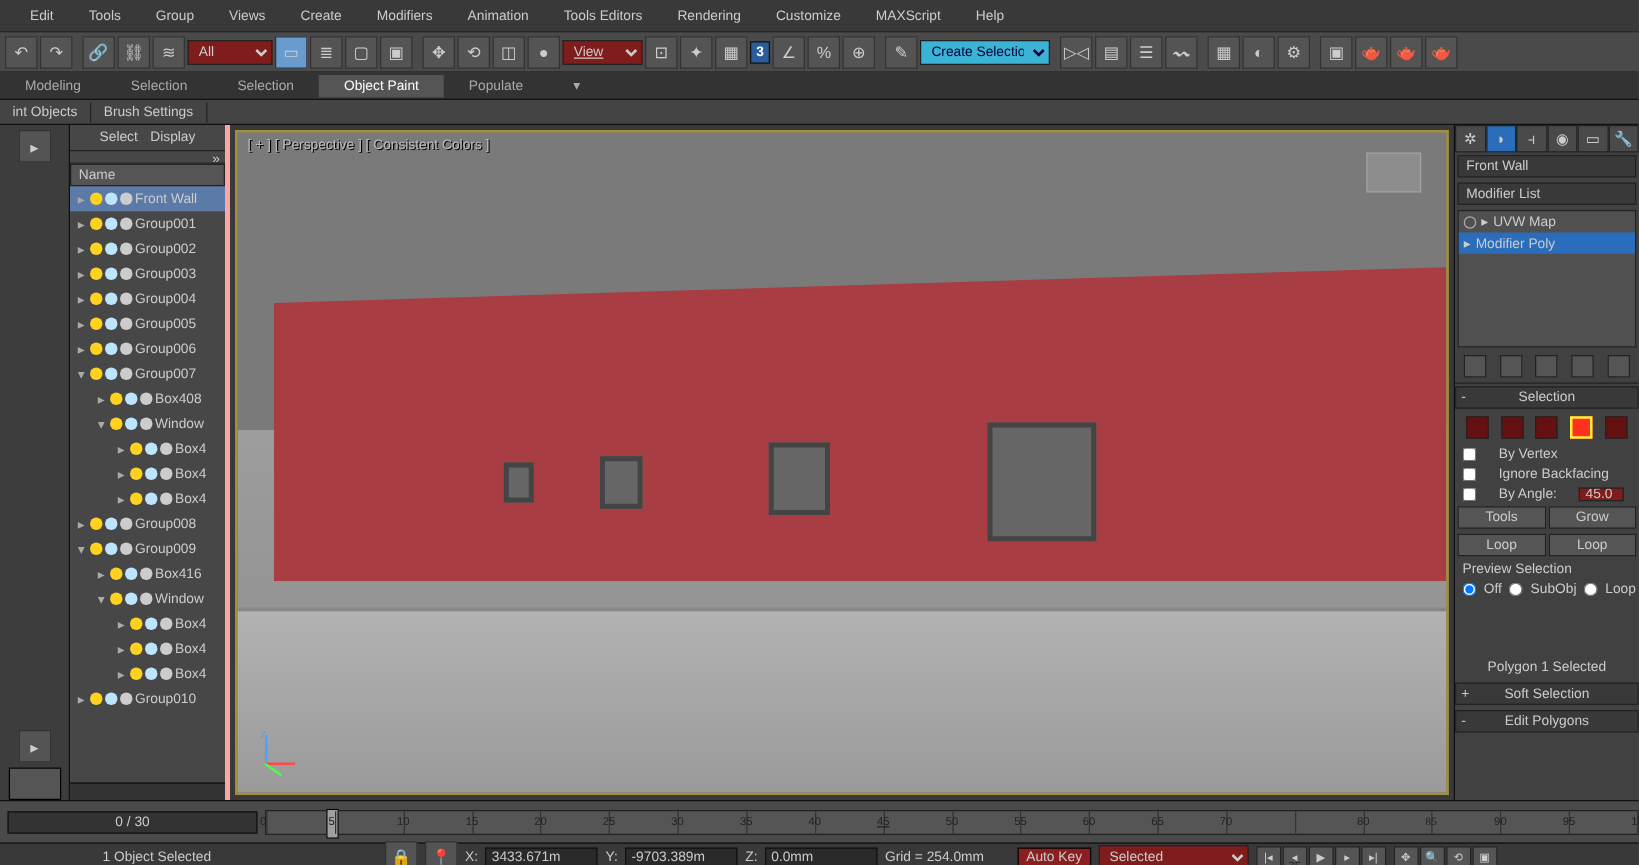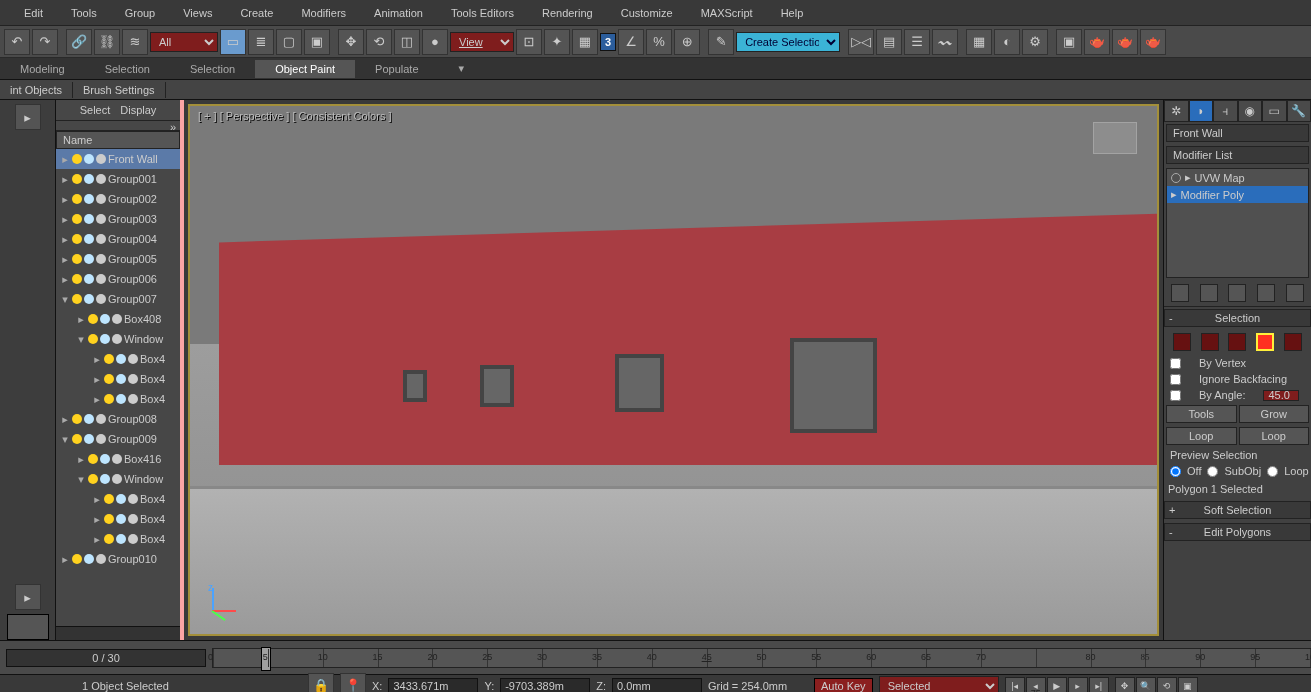--- a/index.html
+++ b/index.html
@@ -420,21 +420,21 @@
     </div>
     <div style="padding:2px 6px;">Preview Selection</div>
     <div class="radio-row">
       <input type="radio" checked="" style="">
         <span>Off</span>
       <input type="radio" style="">
         <span>SubObj</span>
       <input type="radio" style="">
         <span>Loop</span>
     </div>
-    <div style="padding:4px;">Polygon 1 Selected</div>
+    <div style="text-align:center; padding:4px;margin-top:45px;">Polygon 1 Selected</div>
 
     <div class="rollout-head"><span class="pm">+</span><span>Soft Selection</span></div>
     <div class="rollout-head"><span class="pm">-</span><span>Edit Polygons</span></div>
   </div>
 </div>
 
 <div class="timeline">
   <div class="frame-box">0 / 30</div>
   <div class="track" id="track">
     <div class="slider"></div>

